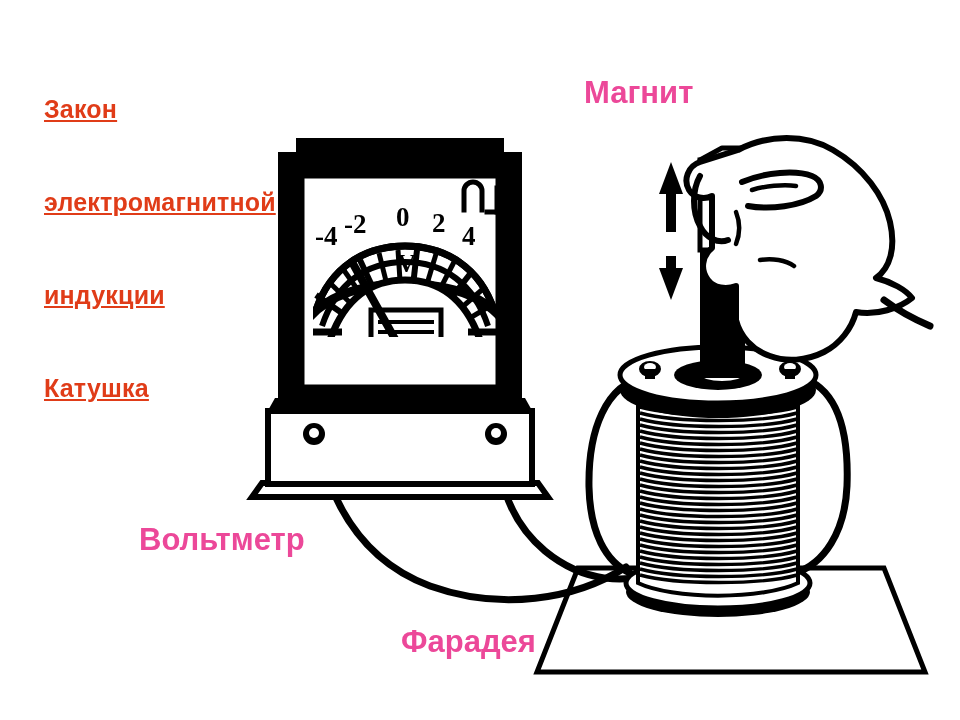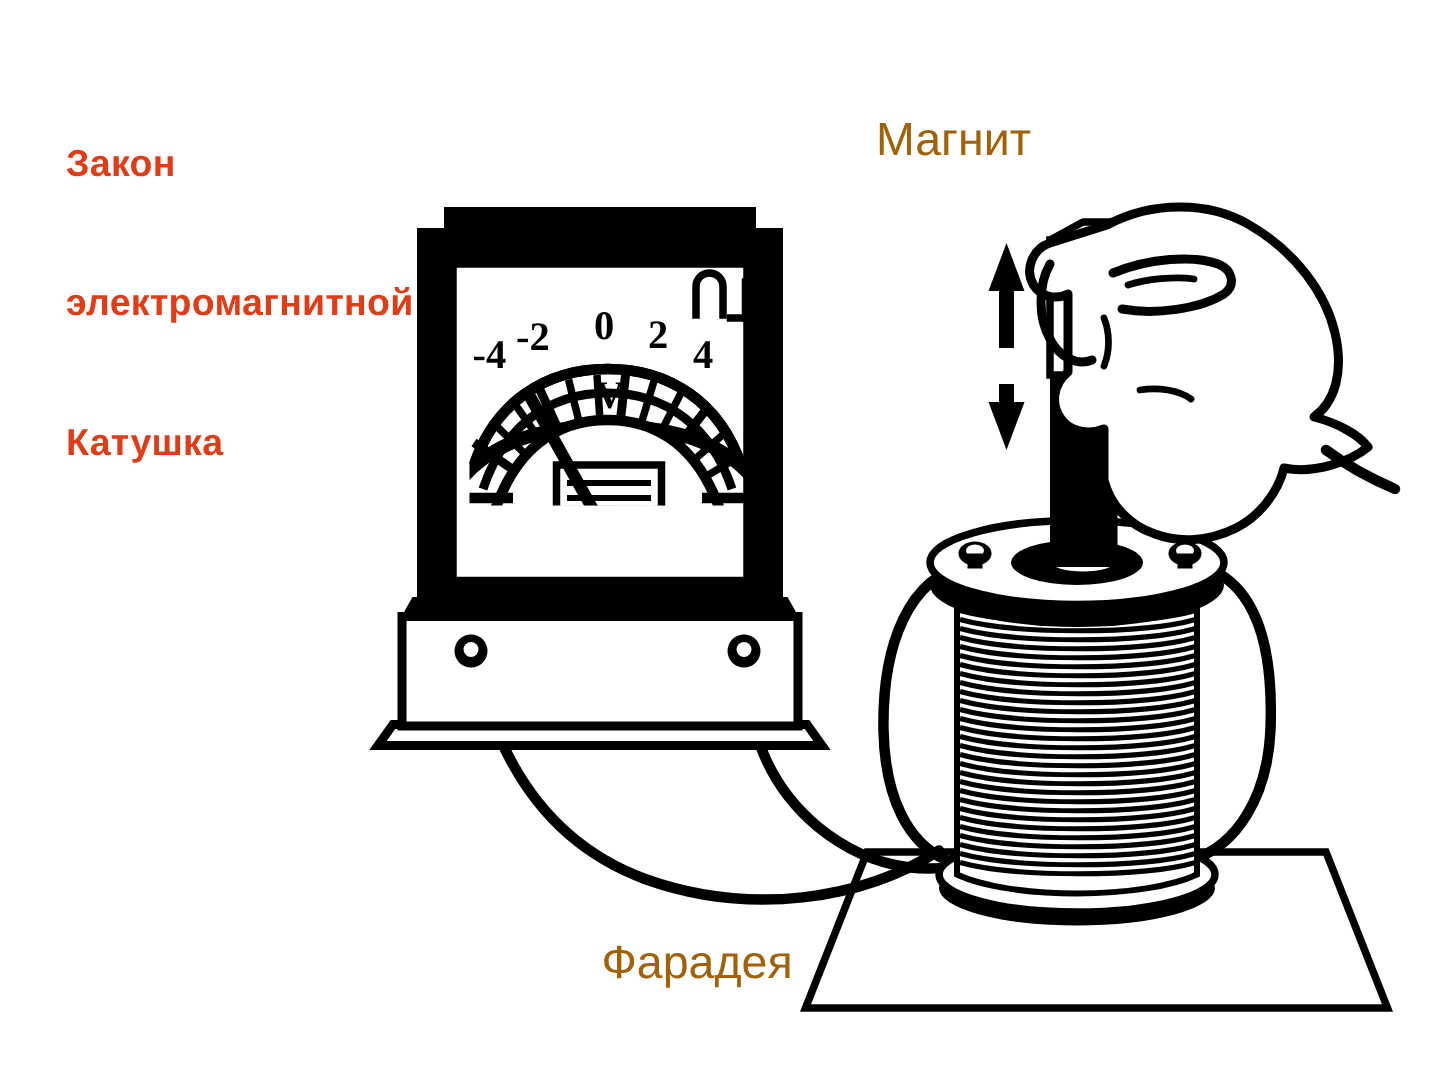--- a/index.html
+++ b/index.html
@@ -32,25 +32,25 @@
     font-family: "Liberation Sans", sans-serif;
   }
   #title-block {
     left: 44px;
     top: 32px;
     font-size: 25px;
     font-weight: bold;
     color: #e03c18;
     letter-spacing: 0.2px;
   }
-  #title-block .tline { display: block; }
+  #title-block .tline { display: block; text-decoration: underline; }
   .blue-label {
-    color: #a16207;
+    color: #ec4899;
     font-size: 31px;
-    font-weight: normal;
+    font-weight: bold;
     text-align: right;
   }
   #label-magnit { left: 584px; top: 74px; }
   #label-voltmeter { left: 139px; top: 521px; }
   #label-katushka { left: 401px; top: 623px; }
 </style>
 </head>
 <body>
 
 <div id="stage">
@@ -278,21 +278,23 @@
       <g>
         <circle cx="496" cy="434" r="11" fill="#000000"></circle>
         <circle cx="496" cy="433" r="5" fill="#ffffff"></circle>
       </g>
     </g>
   </svg>
 
   <div class="label" id="title-block">
     <span class="tline">Закон</span>
     <span class="tline">электромагнитной</span>
+    <span class="tline">индукции</span>
     <span class="tline">Катушка</span>
   </div>
 
   <div class="label blue-label" id="label-magnit">Магнит</div>
 
+  <div class="label blue-label" id="label-voltmeter">Вольтметр</div>
 
   <div class="label blue-label" id="label-katushka">Фарадея</div>
 
 </div>
 
 </body></html>

